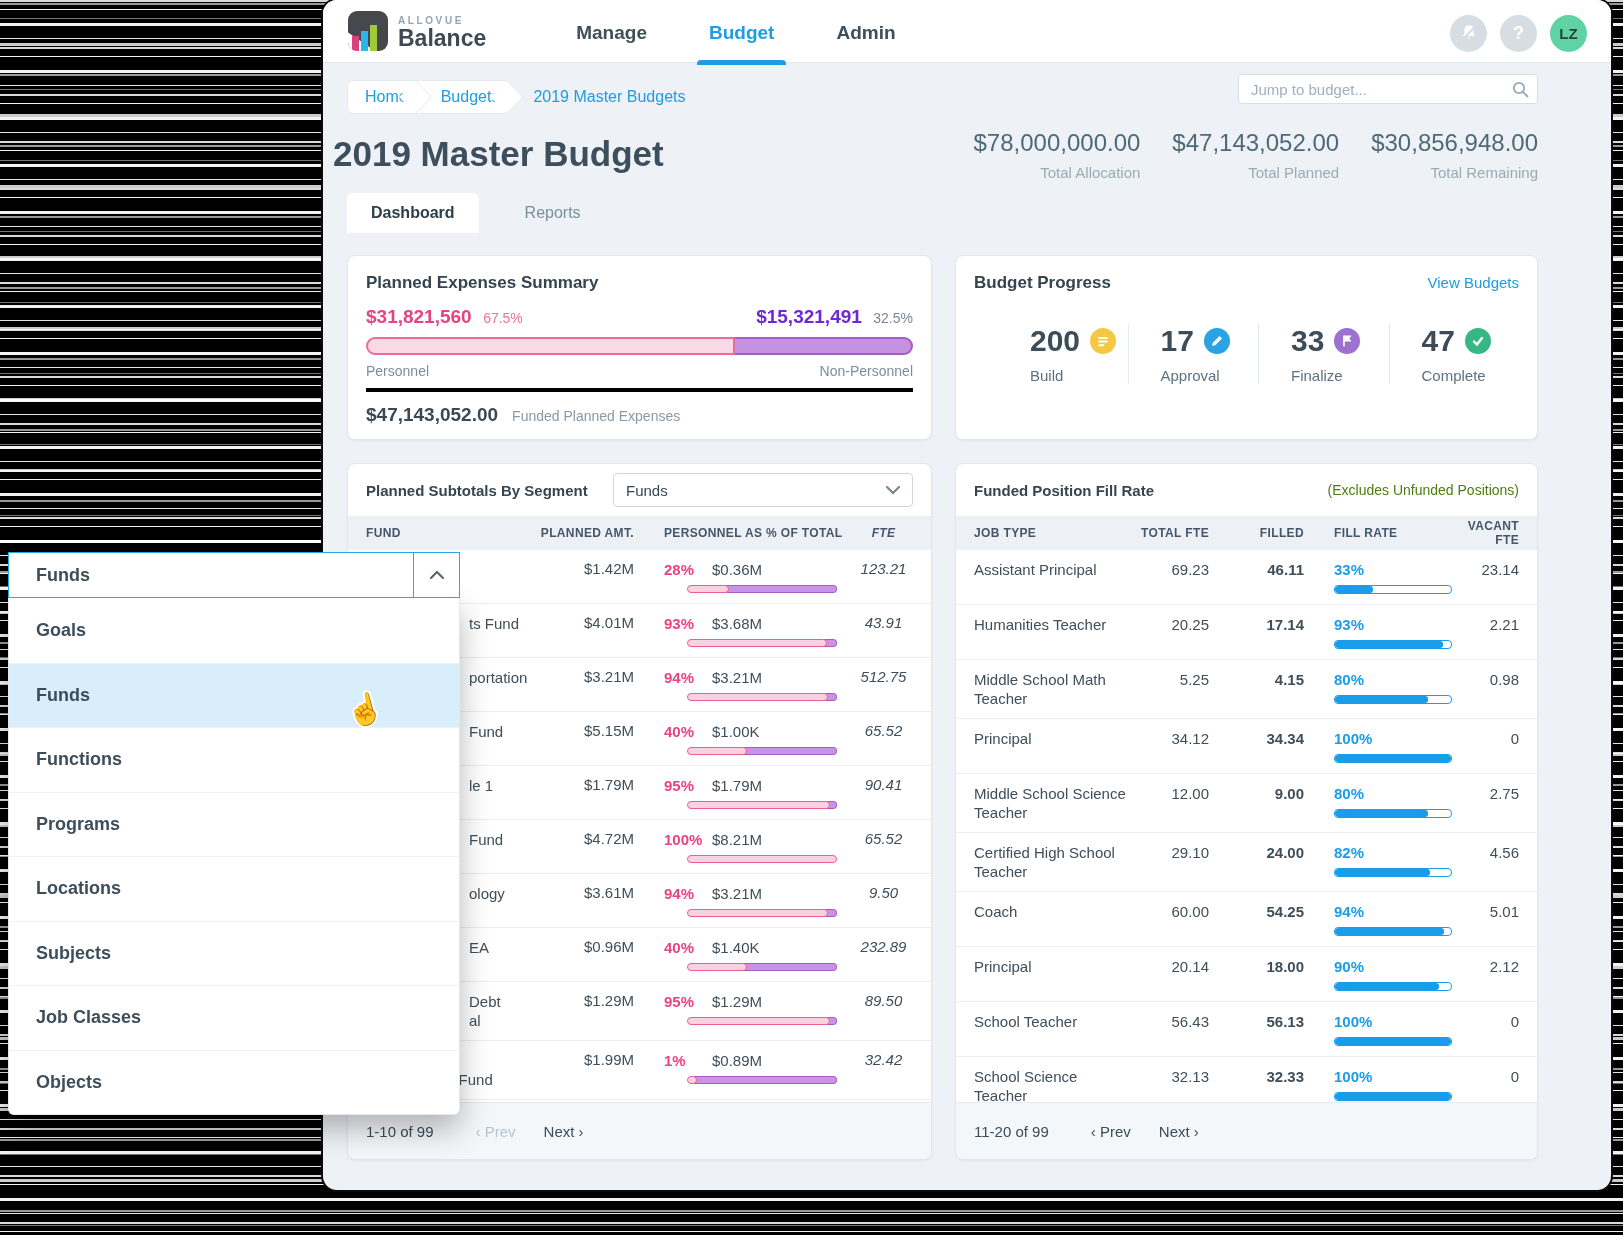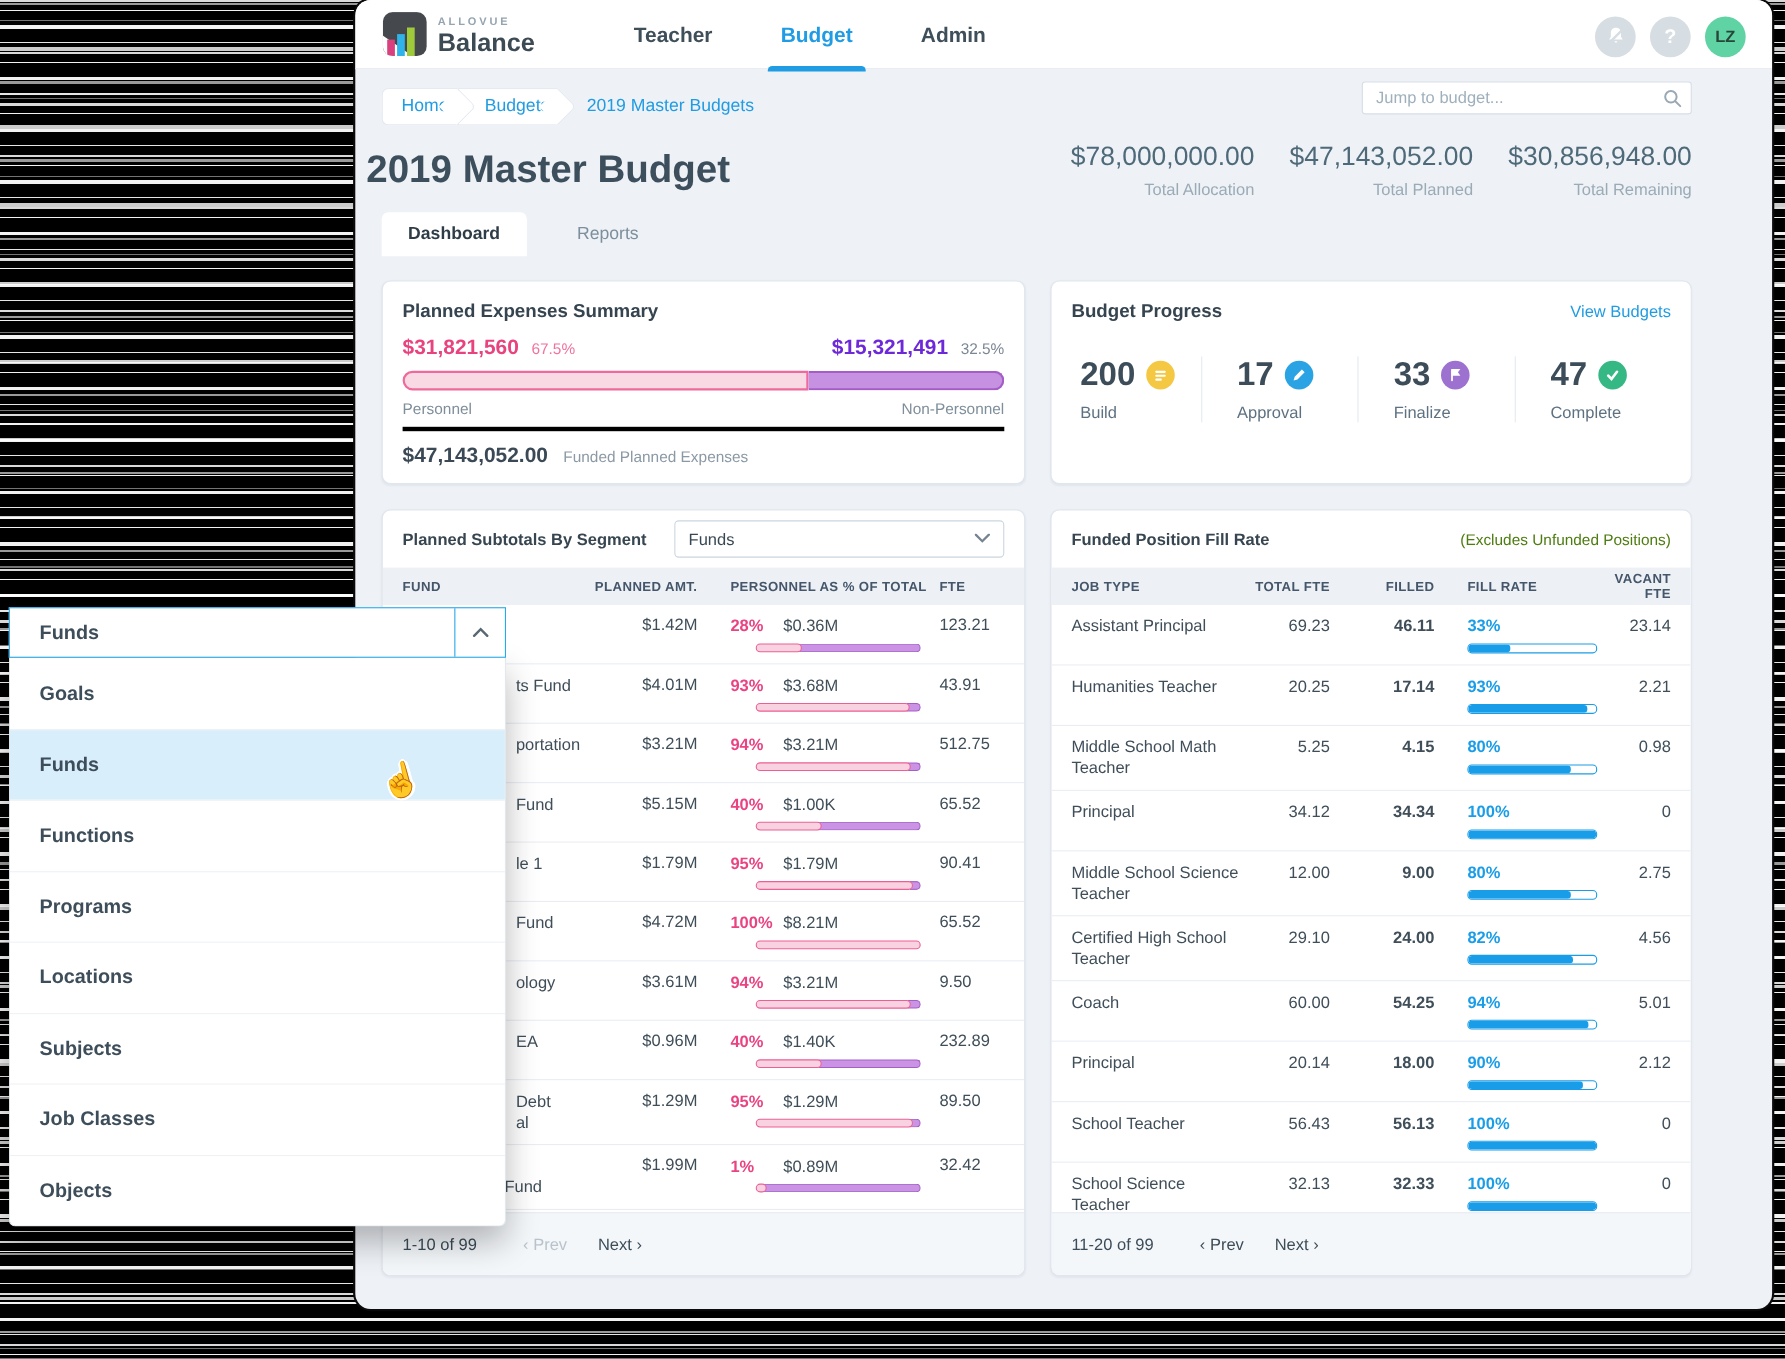--- a/index.html
+++ b/index.html
@@ -63,35 +63,35 @@
   .exp-labels{display:flex;justify-content:space-between;font-size:14px;color:#7e8e9a;margin-top:8px;padding-bottom:9px;border-bottom:4px solid #000000;}
   .exp-total{margin-top:12px;display:flex;align-items:baseline;}
   .exp-total-amt{font-size:19px;font-weight:700;color:#3a4955;}
   .exp-total-lbl{font-size:14px;color:#8b99a5;margin-left:14px;}
   
   .progress{height:185px;padding:17px 18px;}
   .prog-head{display:flex;justify-content:space-between;align-items:baseline;}
   .view-link{color:#209ce2;font-size:15px;cursor:pointer;}
   .pstats{display:flex;margin-top:31px;}
   .pstat{flex:1;padding-left:32px;border-left:1px solid #e4eaf0;}
-  .pstat:first-child{padding-left:8px;border-left:none;}
+  .pstat:first-child{padding-left:8px;border-left:none;margin-left:48px;}
   .pnumrow{display:flex;align-items:center;}
   .pnum{font-size:30px;font-weight:700;color:#3c4d59;}
   .picon{width:26px;height:26px;border-radius:50%;margin-left:10px;display:flex;align-items:center;justify-content:center;}
   .plabel{font-size:15px;color:#5d7181;margin-top:9px;}
   
   .tcard{height:697px;position:relative;overflow:hidden;}
   .tcard-head{height:52px;display:flex;align-items:center;justify-content:space-between;padding:0 18px;}
   .tcard-title{font-size:15px;font-weight:700;color:#36454f;}
   .note{font-size:14px;color:#4d7c0f;}
   .select{width:300px;height:34px;border:1px solid #ccd6df;border-radius:4px;display:flex;align-items:center;justify-content:space-between;padding:0 12px;background:#fff;cursor:pointer;box-sizing:border-box;}
   .select-value{font-size:15px;color:#394752;}
   .thead{height:34px;background:#edf1f6;display:flex;align-items:center;padding:0 18px;font-size:12px;font-weight:700;color:#45566a;letter-spacing:.03em;}
   .rows{overflow:hidden;height:555px;}
-  .c1{flex:1;}.c2{width:95px;text-align:right;}.c3{width:190px;margin-left:30px;}.c4{width:59px;text-align:left;}
+  .c1{flex:1;}.c2{width:95px;text-align:right;}.c3{width:190px;margin-left:30px;}.c4{width:59px;text-align:center;font-style:italic;}
   .r1{width:155px;}.r2{width:80px;text-align:right;}.r3{width:70px;text-align:right;margin-left:25px;font-weight:700;}.r4{width:120px;margin-left:30px;}.r5{flex:1;text-align:right;}
   .thead .r3{font-weight:700;}
   .trow,.jrow{display:flex;padding:10px 18px;border-bottom:1px solid #e9edf2;font-size:15px;color:#3f4e59;align-items:flex-start;min-height:54px;box-sizing:border-box;}
   .fline{display:block;line-height:19px;min-height:19px;}
   .fline.indent{margin-left:103px;}
   .jname{line-height:19px;}
   .num-line{line-height:19px;}
   .pline{display:flex;line-height:19px;}
   .pct{width:48px;font-weight:700;color:#e94382;}
   .pdol{color:#3f4e59;}
@@ -139,21 +139,21 @@
               <rect x="22" y="14" width="7" height="26" fill="#9fcb3b"></rect>
             </g>
           </svg>
       </span>
       <div>
         <div class="brand-small">ALLOVUE</div>
         <div class="brand-name">Balance</div>
       </div>
     </div>
     <nav class="nav" id="main-nav">
-        <div class="nav-item">Teacher</div>
+        <div class="nav-item">Manage</div>
         <div class="nav-item active">Budget</div>
         <div class="nav-item">Admin</div>
       </nav>
     <div class="top-icons">
       <div class="icon-circle">
         <svg width="20" height="20" viewBox="0 0 20 20">
             <path d="M10 2.2c-2.9 0-4.6 2-4.6 4.6v3.6L3.8 13h12.4l-1.6-2.6V6.8c0-2.6-1.7-4.6-4.6-4.6z" fill="#fff"></path>
             <path d="M8.7 14.5h2.6a1.3 1.3 0 0 1-2.6 0z" fill="#fff"></path>
             <line x1="3.5" y1="16.5" x2="16.5" y2="3.5" stroke="#d6dde3" stroke-width="2.2"></line>
           </svg>

